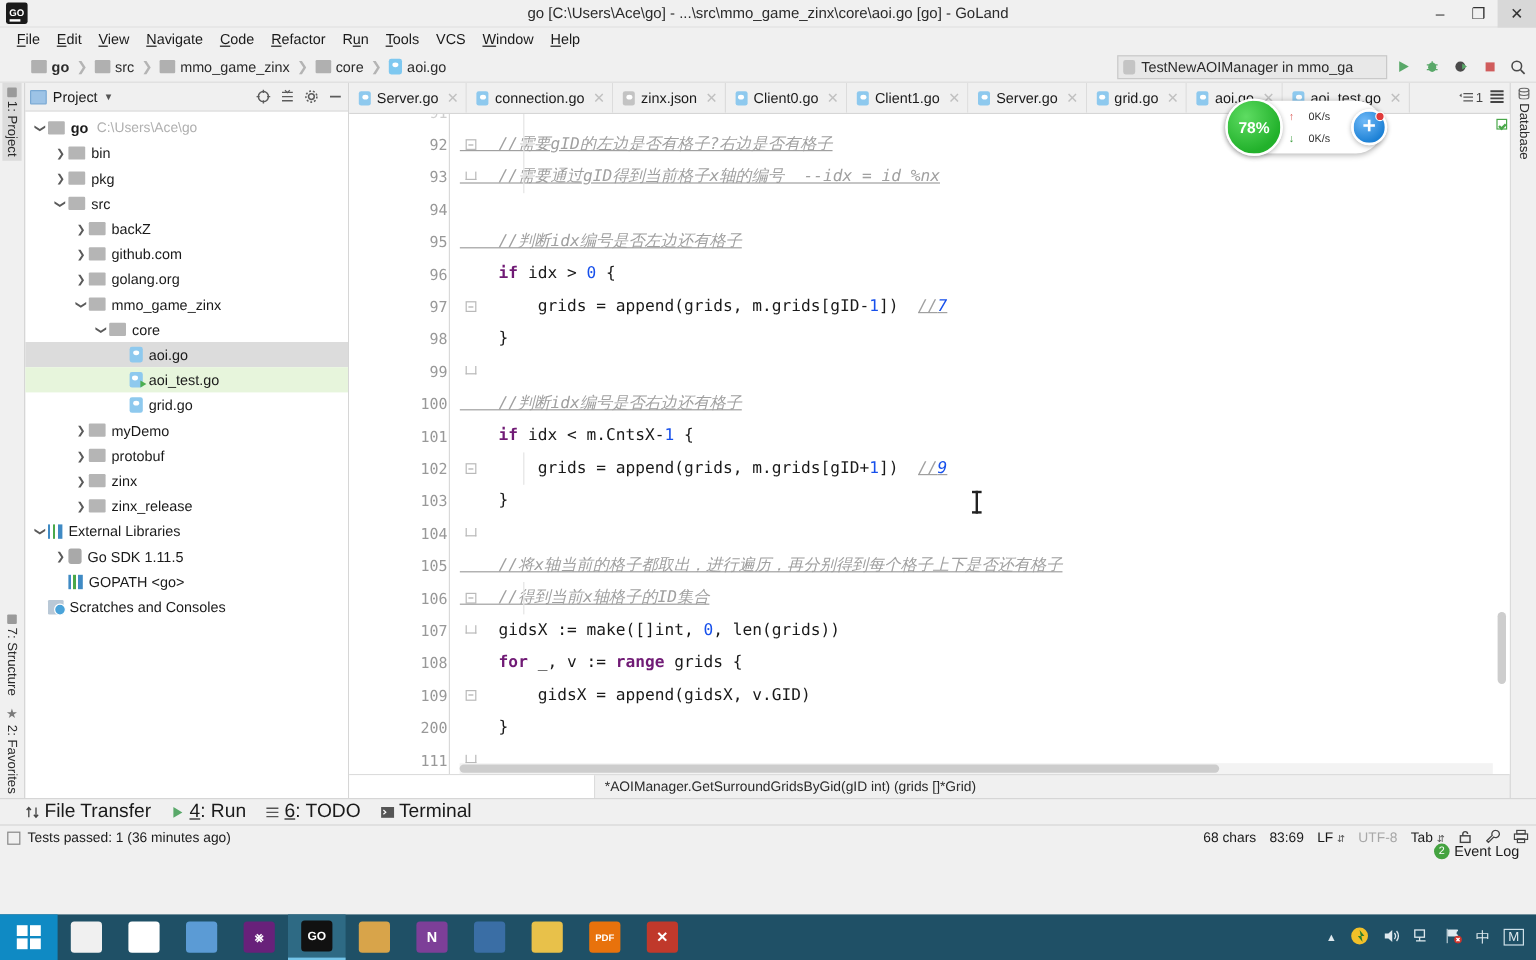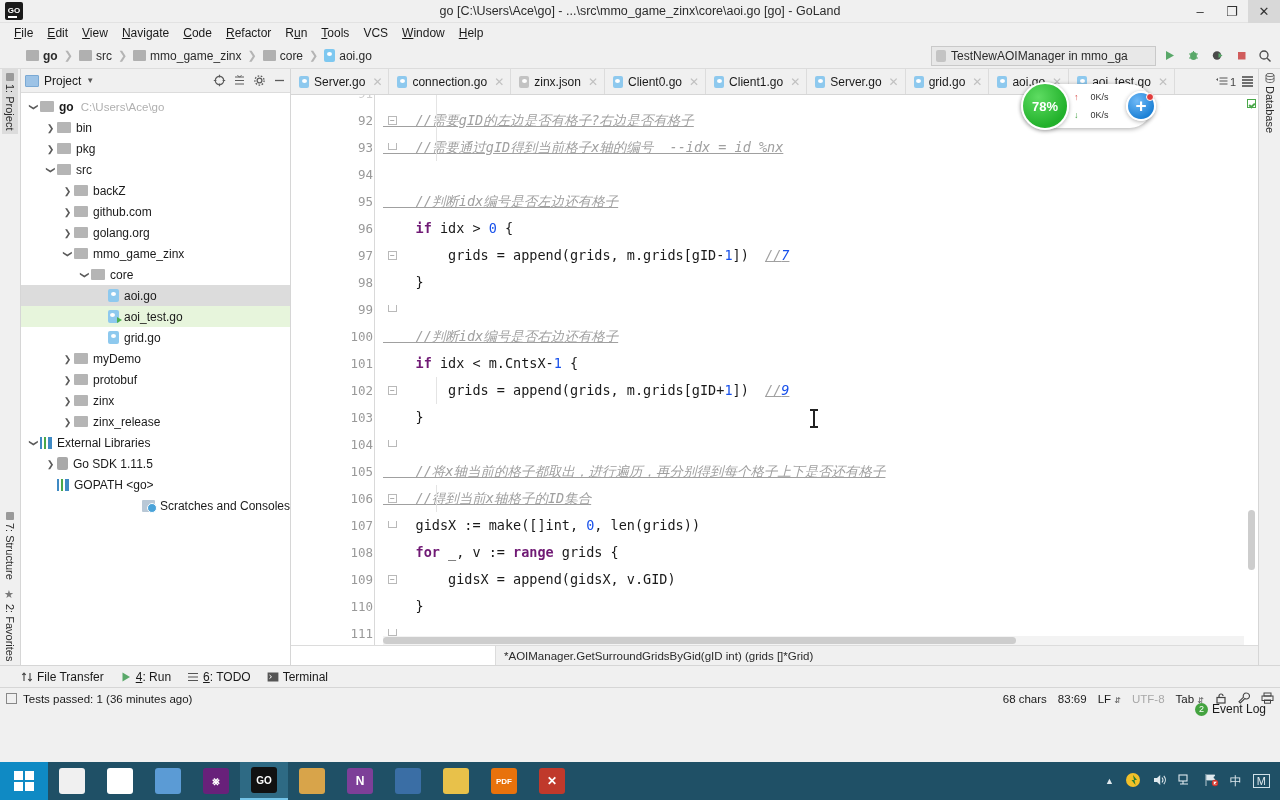--- a/index.html
+++ b/index.html
@@ -174,21 +174,21 @@
   .breadcrumb-bottom {
     height:20px; background:#f0f0f0; border-top:1px solid #dcdcdc;
     display:flex; align-items:center; font-size:11.5px; color:#2b2b2b; flex:none;
   }
   .bcb-left { width:205px; background:#fff; height:19px; border-right:1px solid #dcdcdc;}
   .bcb-txt { padding-left:8px; }
 
   
   .toolbar-bottom {
     height:22px; background:#f0f0f0; display:flex; align-items:center;
-    border-top:1px solid #d6d6d6; padding-left:21px; gap:16px; font-size:12px; color:#1a1a1a;
+    border-top:1px solid #d6d6d6; padding-left:21px; gap:16px; font-size:16px; color:#1a1a1a;
   }
   .tw { display:flex; align-items:center; gap:4px; }
   .tw u { text-decoration:underline; }
 
   
   .statusbar {
     height:22px; background:#f0f0f0; display:flex; align-items:center;
     border-top:1px solid #d6d6d6; padding:0 6px; font-size:11.5px; color:#1a1a1a;
   }
   .sb-right { margin-left:auto; display:flex; align-items:center; gap:11px; }
@@ -470,21 +470,21 @@
         <div class="trow" style="padding-left: 23px;">
           <span class="arrow r"></span>
           <span class="ic-sdk"></span>
           <span class="tlabel">Go SDK 1.11.5</span>
         </div>
         <div class="trow" style="padding-left: 23px;">
           <span class="arrow"></span>
           <span class="ic-lib"></span>
           <span class="tlabel">GOPATH &lt;go&gt;</span>
         </div>
-        <div class="trow" style="padding-left: 6px; justify-content: flex-end;">
+        <div class="trow" style="padding-left: 6px;">
           <span class="arrow"></span>
           <span class="ic-scr"></span>
           <span class="tlabel">Scratches and Consoles</span>
         </div>
       </div>
   </div>
 
   <div class="editor-col">
     <div class="tabs" id="edtabs">
       <div class="tab">
@@ -563,21 +563,21 @@
           <div class="gline">100</div>
           <div class="gline">101</div>
           <div class="gline">102<span class="fold">−</span></div>
           <div class="gline">103</div>
           <div class="gline">104<span class="fold" style="border-top: none; height: 7px;"></span></div>
           <div class="gline">105</div>
           <div class="gline">106<span class="fold">−</span></div>
           <div class="gline">107<span class="fold" style="border-top: none; height: 7px;"></span></div>
           <div class="gline">108</div>
           <div class="gline">109<span class="fold">−</span></div>
-          <div class="gline">110</div>
+          <div class="gline">200</div>
           <div class="gline">111<span class="fold" style="border-top: none; height: 7px;"></span></div>
         </div>
       <div class="code" id="code" style="margin-top: -21px;">
         <div class="indent-guide" style="left:53px; top:6px; height:81px;"></div>
         <div class="indent-guide" style="left:53px; top:303px; height:27px;"></div>
         <div class="indent-guide" style="left:53px; top:411px; height:27px;"></div>
 
         <div class="mouse-cursor" style="left:430px;top:335px;"></div>
       <div class="cline" style="opacity: 0.35;"></div>
           <div class="cline"><span class="cmt">    //需要gID的左边是否有格子?右边是否有格子</span></div>

